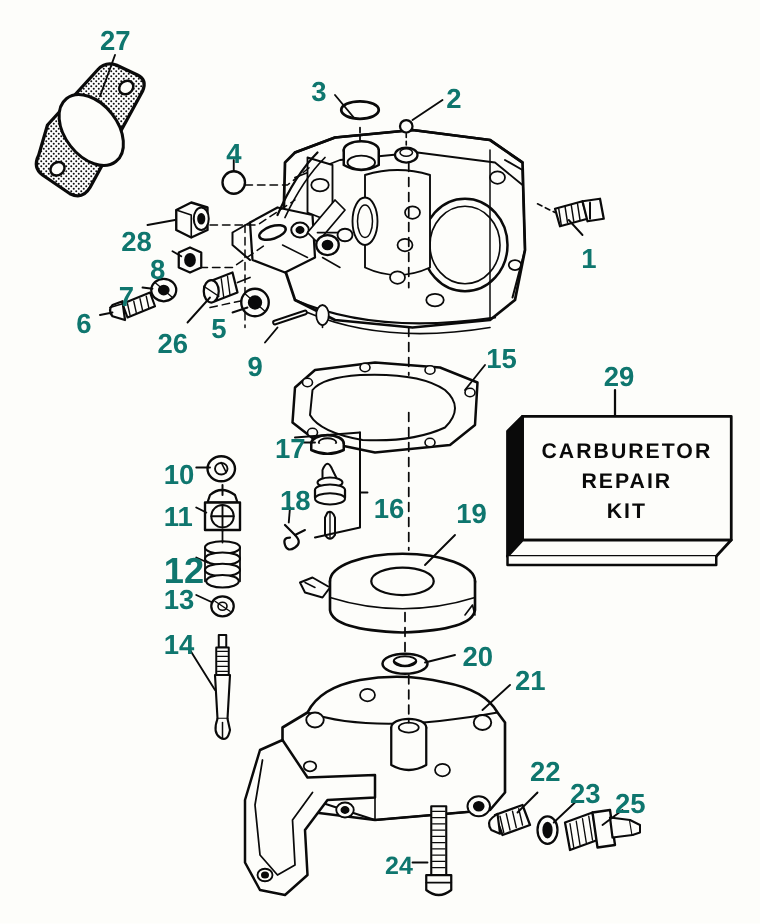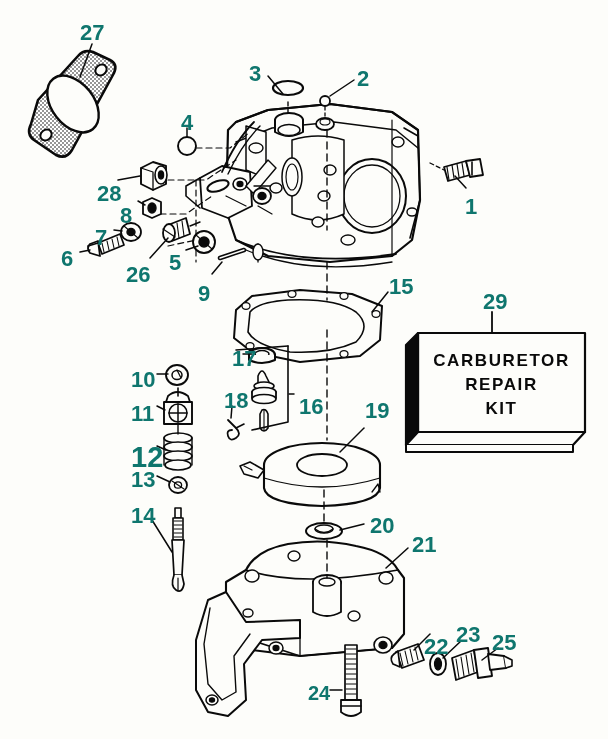--- a/index.html
+++ b/index.html
@@ -398,26 +398,26 @@
   <div class="callout" style="left:95px;top:227px;font-size:22px;">7</div>
   <div class="callout" style="left:120px;top:205px;font-size:22px;">8</div>
   <div class="callout" style="left:198px;top:283px;font-size:22px;">9</div>
   <div class="callout" style="left:131px;top:369px;font-size:22px;">10</div>
   <div class="callout" style="left:131px;top:403px;font-size:22px;">11</div>
   <div class="callout" style="left:131px;top:443px;font-size:29px;">12</div>
   <div class="callout" style="left:131px;top:469px;font-size:22px;">13</div>
   <div class="callout" style="left:131px;top:505px;font-size:22px;">14</div>
   <div class="callout" style="left:389px;top:276px;font-size:22px;">15</div>
   <div class="callout" style="left:299px;top:396px;font-size:22px;">16</div>
-  <div class="callout" style="left:220px;top:348px;font-size:22px;margin-left:12px;">17</div>
+  <div class="callout" style="left:220px;top:348px;font-size:22px;">17</div>
   <div class="callout" style="left:224px;top:390px;font-size:22px;">18</div>
   <div class="callout" style="left:365px;top:388px;font-size:22px;margin-top:12px;">19</div>
   <div class="callout" style="left:370px;top:515px;font-size:22px;">20</div>
   <div class="callout" style="left:412px;top:534px;font-size:22px;">21</div>
-  <div class="callout" style="left:424px;top:636px;font-size:22px;">22</div>
+  <div class="callout" style="left:424px;top:607px;font-size:22px;">22</div>
   <div class="callout" style="left:456px;top:624px;font-size:22px;">23</div>
   <div class="callout" style="left:308px;top:683px;font-size:20px;">24</div>
   <div class="callout" style="left:492px;top:632px;font-size:22px;">25</div>
   <div class="callout" style="left:126px;top:264px;font-size:22px;">26</div>
   <div class="callout" style="left:80px;top:22px;font-size:22px;">27</div>
   <div class="callout" style="left:97px;top:183px;font-size:22px;">28</div>
   <div class="callout" style="left:483px;top:291px;font-size:22px;">29</div>
 
   <div class="kit-text" style="left:418px;top:351px;width:167px;font-size:17px;">CARBURETOR</div>
   <div class="kit-text" style="left:418px;top:375px;width:167px;font-size:17px;">REPAIR</div>

